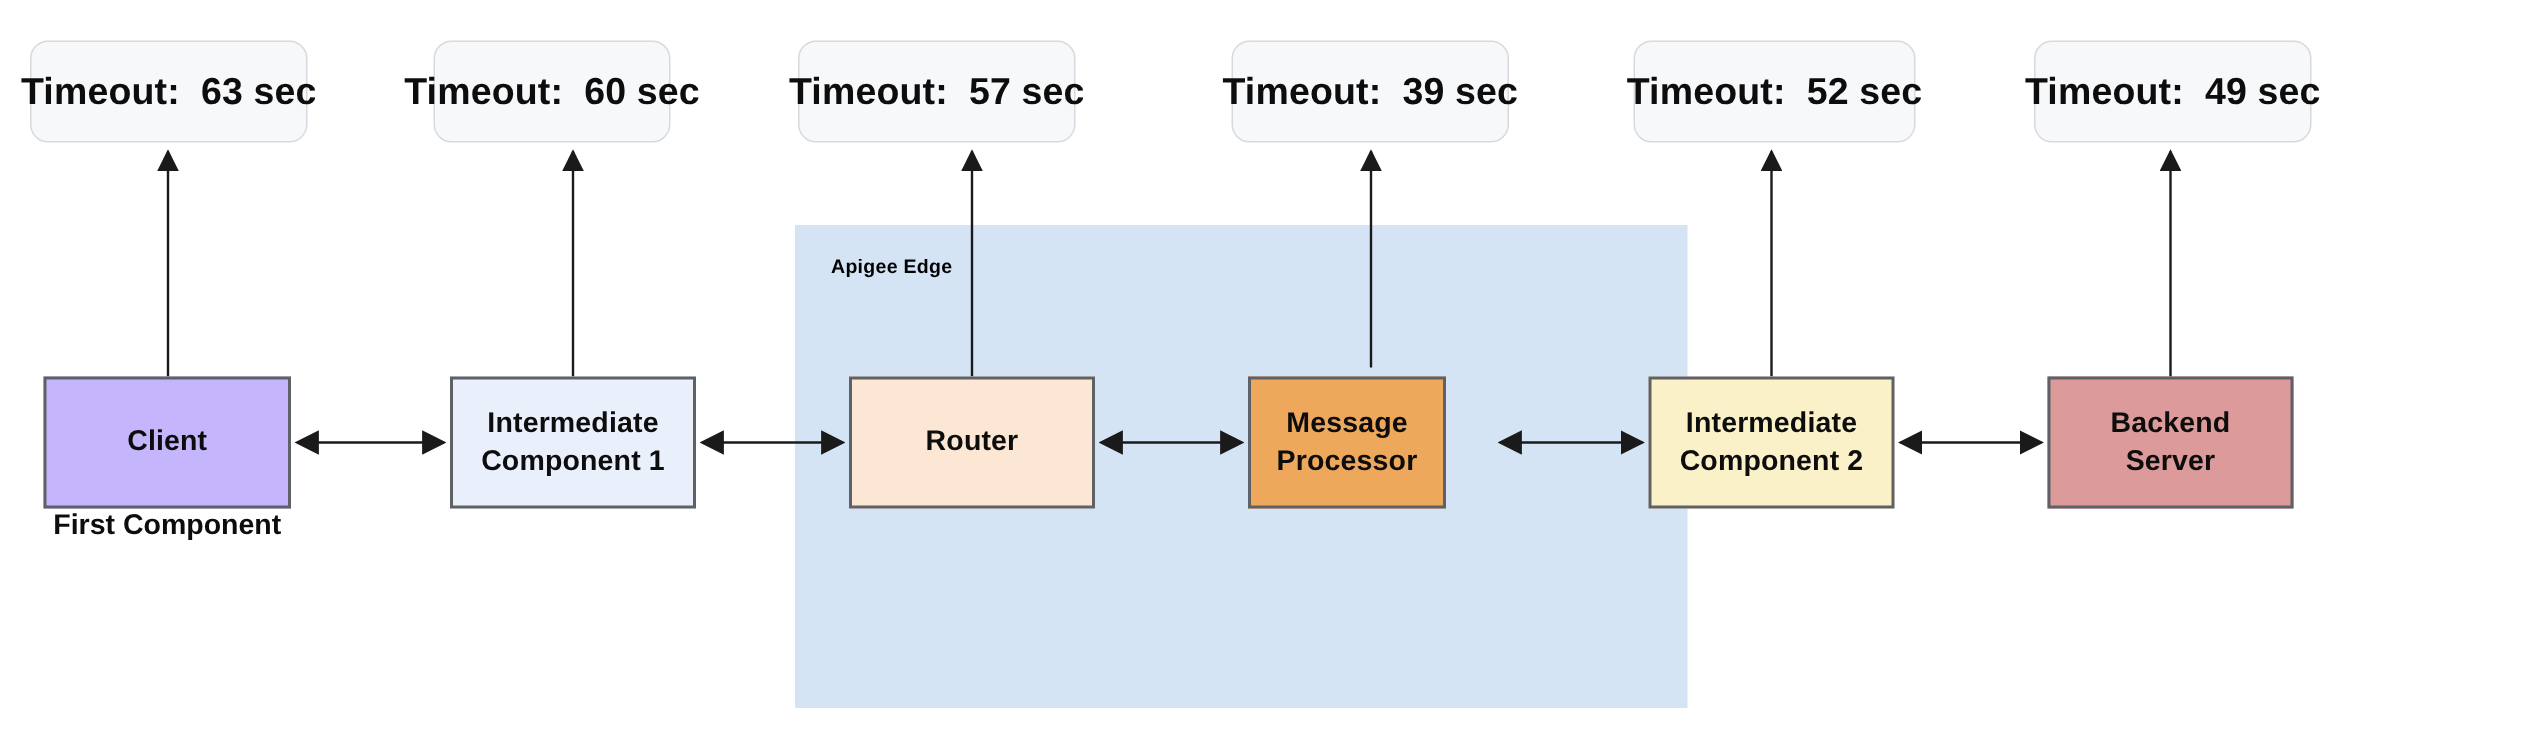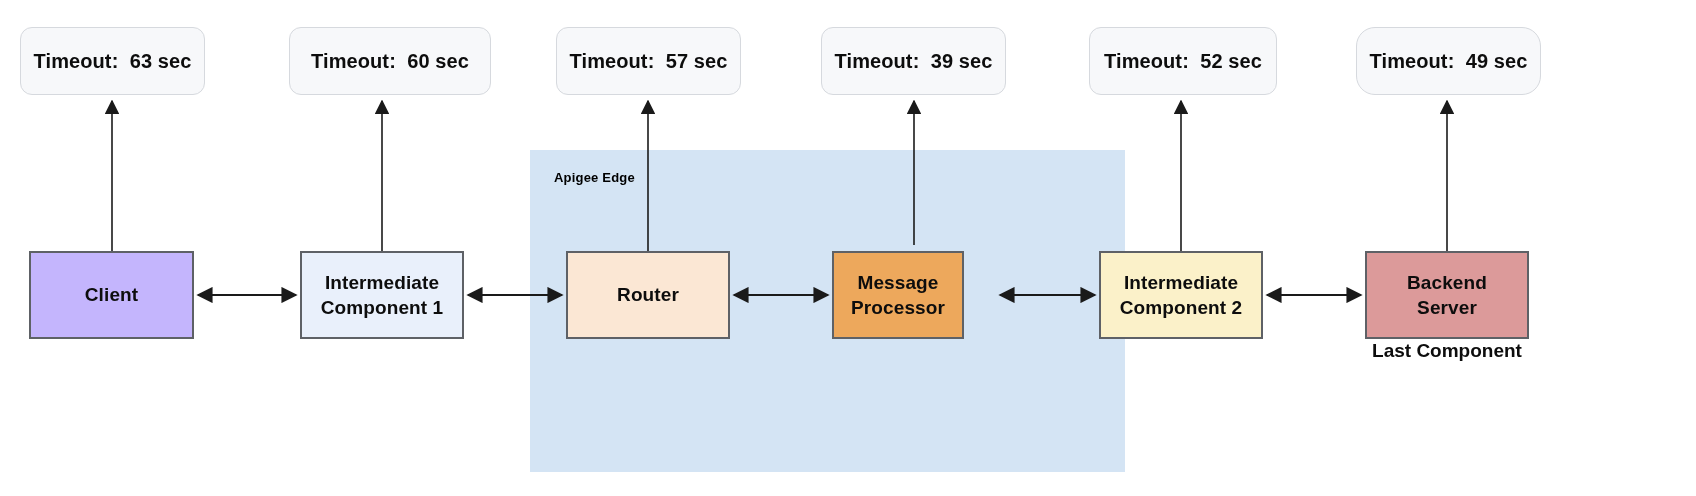--- a/index.html
+++ b/index.html
@@ -37,21 +37,21 @@
     position: absolute;
     background: #f7f8fa;
     border: 1.5px solid #d6d9de;
     border-radius: 12px;
     display: flex;
     align-items: center;
     justify-content: center;
     box-sizing: border-box;
   }
   .timeout-text {
-    font-size: 20px;
+    font-size: 25px;
     font-weight: bold;
     color: #0d0d0d;
     white-space: pre;
     letter-spacing: 0.1px;
   }
 
   
   .node {
     position: absolute;
     border: 2px solid #5e6166;
@@ -122,33 +122,33 @@
       <line x1="468" y1="295" x2="562" y2="295" marker-start="url(#arrowL)" marker-end="url(#arrowR)"></line>
       <line x1="734" y1="295" x2="828" y2="295" marker-start="url(#arrowL)" marker-end="url(#arrowR)"></line>
       <line x1="1000" y1="295" x2="1095" y2="295" marker-start="url(#arrowL)" marker-end="url(#arrowR)"></line>
       <line x1="1267" y1="295" x2="1361" y2="295" marker-start="url(#arrowL)" marker-end="url(#arrowR)"></line>
     </g>
   </svg>
 
   <div class="timeout-box" style="left: 20px; top: 27px; width: 185px; height: 68px;">
     <span class="timeout-text">Timeout:  63 sec</span>
   </div>
-  <div class="timeout-box" style="left: 289px; top: 27px; width: 202px; height: 68px;">
+  <div class="timeout-box" style="left: 289px; top: 27px; width: 158px; height: 68px;">
     <span class="timeout-text">Timeout:  60 sec</span>
   </div>
-  <div class="timeout-box" style="left: 556px; top: 27px; width: 185px; height: 68px;">
+  <div class="timeout-box" style="left: 532px; top: 27px; width: 185px; height: 68px;">
     <span class="timeout-text">Timeout:  57 sec</span>
   </div>
   <div class="timeout-box" style="left: 821px; top: 27px; width: 185px; height: 68px;">
     <span class="timeout-text">Timeout:  39 sec</span>
   </div>
   <div class="timeout-box" style="left: 1089px; top: 27px; width: 188px; height: 68px;">
     <span class="timeout-text">Timeout:  52 sec</span>
   </div>
-  <div class="timeout-box" style="left: 1356px; top: 27px; width: 185px; height: 68px; border-radius: 19px;">
+  <div class="timeout-box" style="left: 1356px; top: 27px; width: 185px; height: 68px;">
     <span class="timeout-text">Timeout:  49 sec</span>
   </div>
 
   <div class="node" style="left: 29px; top: 251px; width: 165px; height: 88px; background: #c4b5fd; border-color: rgb(94, 97, 102);">
     <span class="node-label">Client</span>
   </div>
   <div class="node" style="left: 300px; top: 251px; width: 164px; height: 88px; background: rgb(233, 240, 251); border-color: rgb(94, 97, 102);">
     <span class="node-label">Intermediate
 Component 1</span>
   </div>
@@ -161,15 +161,15 @@
   </div>
   <div class="node" style="left: 1099px; top: 251px; width: 164px; height: 88px; background: rgb(251, 241, 201); border-color: rgb(94, 97, 102);">
     <span class="node-label">Intermediate
 Component 2</span>
   </div>
   <div class="node" style="left: 1365px; top: 251px; width: 164px; height: 88px; background: rgb(220, 154, 154); border-color: rgb(94, 97, 102);">
     <span class="node-label">Backend
 Server</span>
   </div>
 
-  <div class="caption" style="left: 1365px; top: 340px; width: 164px;">Last Component</div>
+  <div class="caption" style="left: 29px; top: 340px; width: 165px;">First Component</div>
 
 </div>
 
 </body></html>

